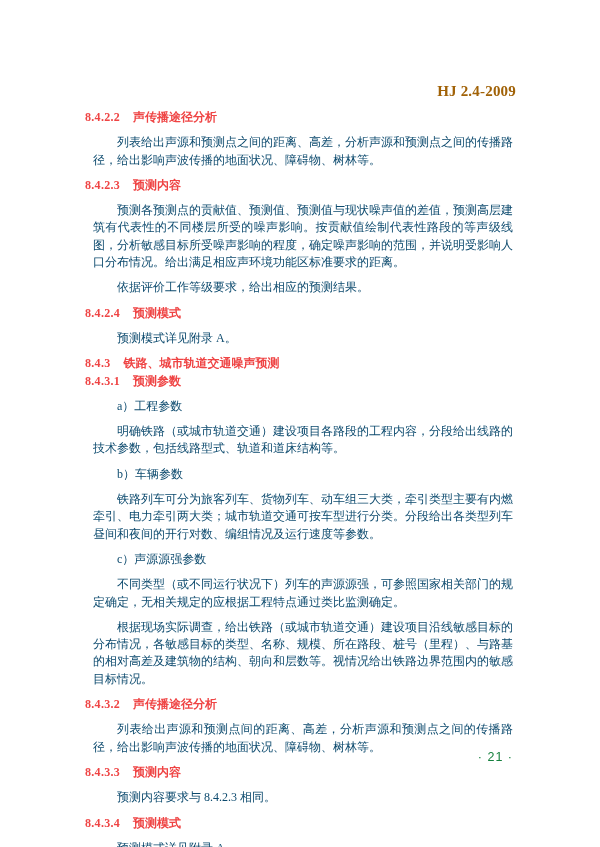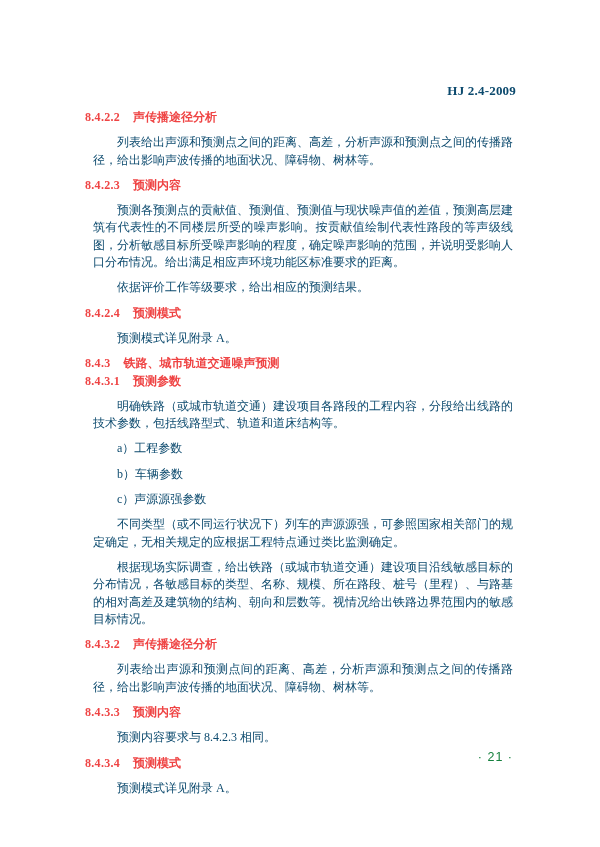--- a/index.html
+++ b/index.html
@@ -17,23 +17,23 @@
     color: #1b1b1b;
   }
   .page-header {
     position: absolute;
     top: 83px;
     left: 85px;
     width: 431px;
     text-align: right;
     font-family: "Liberation Serif", "DejaVu Serif", serif;
     font-weight: bold;
-    font-size: 13px;
+    font-size: 15px;
     letter-spacing: 0.2px;
-    color: #0c4a6e;
+    color: #a16207;
   }
   .content {
     position: absolute;
     top: 109px;
     left: 85px;
     width: 436px;
     font-size: 12px;
     line-height: 17.3px;
   }
   .heading {
@@ -87,23 +87,24 @@
     <p class="heading"><span class="num">8.4.2.3</span><span>预测内容</span></p>
     <p class="para">预测各预测点的贡献值、预测值、预测值与现状噪声值的差值，预测高层建筑有代表性的不同楼层所受的噪声影响。按贡献值绘制代表性路段的等声级线图，分析敏感目标所受噪声影响的程度，确定噪声影响的范围，并说明受影响人口分布情况。给出满足相应声环境功能区标准要求的距离。</p>
     <p class="para">依据评价工作等级要求，给出相应的预测结果。</p>
 
     <p class="heading"><span class="num">8.4.2.4</span><span>预测模式</span></p>
     <p class="para">预测模式详见附录 A。</p>
 
     <p class="heading"><span class="num">8.4.3</span><span>铁路、城市轨道交通噪声预测</span></p>
 
     <p class="heading"><span class="num">8.4.3.1</span><span>预测参数</span></p>
+    <p class="para">a）工程参数</p>
     <p class="para">明确铁路（或城市轨道交通）建设项目各路段的工程内容，分段给出线路的技术参数，包括线路型式、轨道和道床结构等。</p>
-    <p class="para">a）工程参数</p>
     <p class="para">b）车辆参数</p>
+    <p class="para">铁路列车可分为旅客列车、货物列车、动车组三大类，牵引类型主要有内燃牵引、电力牵引两大类；城市轨道交通可按车型进行分类。分段给出各类型列车昼间和夜间的开行对数、编组情况及运行速度等参数。</p>
     <p class="para">c）声源源强参数</p>
     <p class="para">不同类型（或不同运行状况下）列车的声源源强，可参照国家相关部门的规定确定，无相关规定的应根据工程特点通过类比监测确定。</p>
     <p class="para">根据现场实际调查，给出铁路（或城市轨道交通）建设项目沿线敏感目标的分布情况，各敏感目标的类型、名称、规模、所在路段、桩号（里程）、与路基的相对高差及建筑物的结构、朝向和层数等。视情况给出铁路边界范围内的敏感目标情况。</p>
 
     <p class="heading"><span class="num">8.4.3.2</span><span>声传播途径分析</span></p>
     <p class="para">列表给出声源和预测点间的距离、高差，分析声源和预测点之间的传播路径，给出影响声波传播的地面状况、障碍物、树林等。</p>
 
     <p class="heading"><span class="num">8.4.3.3</span><span>预测内容</span></p>
     <p class="para">预测内容要求与 8.4.2.3 相同。</p>
 

